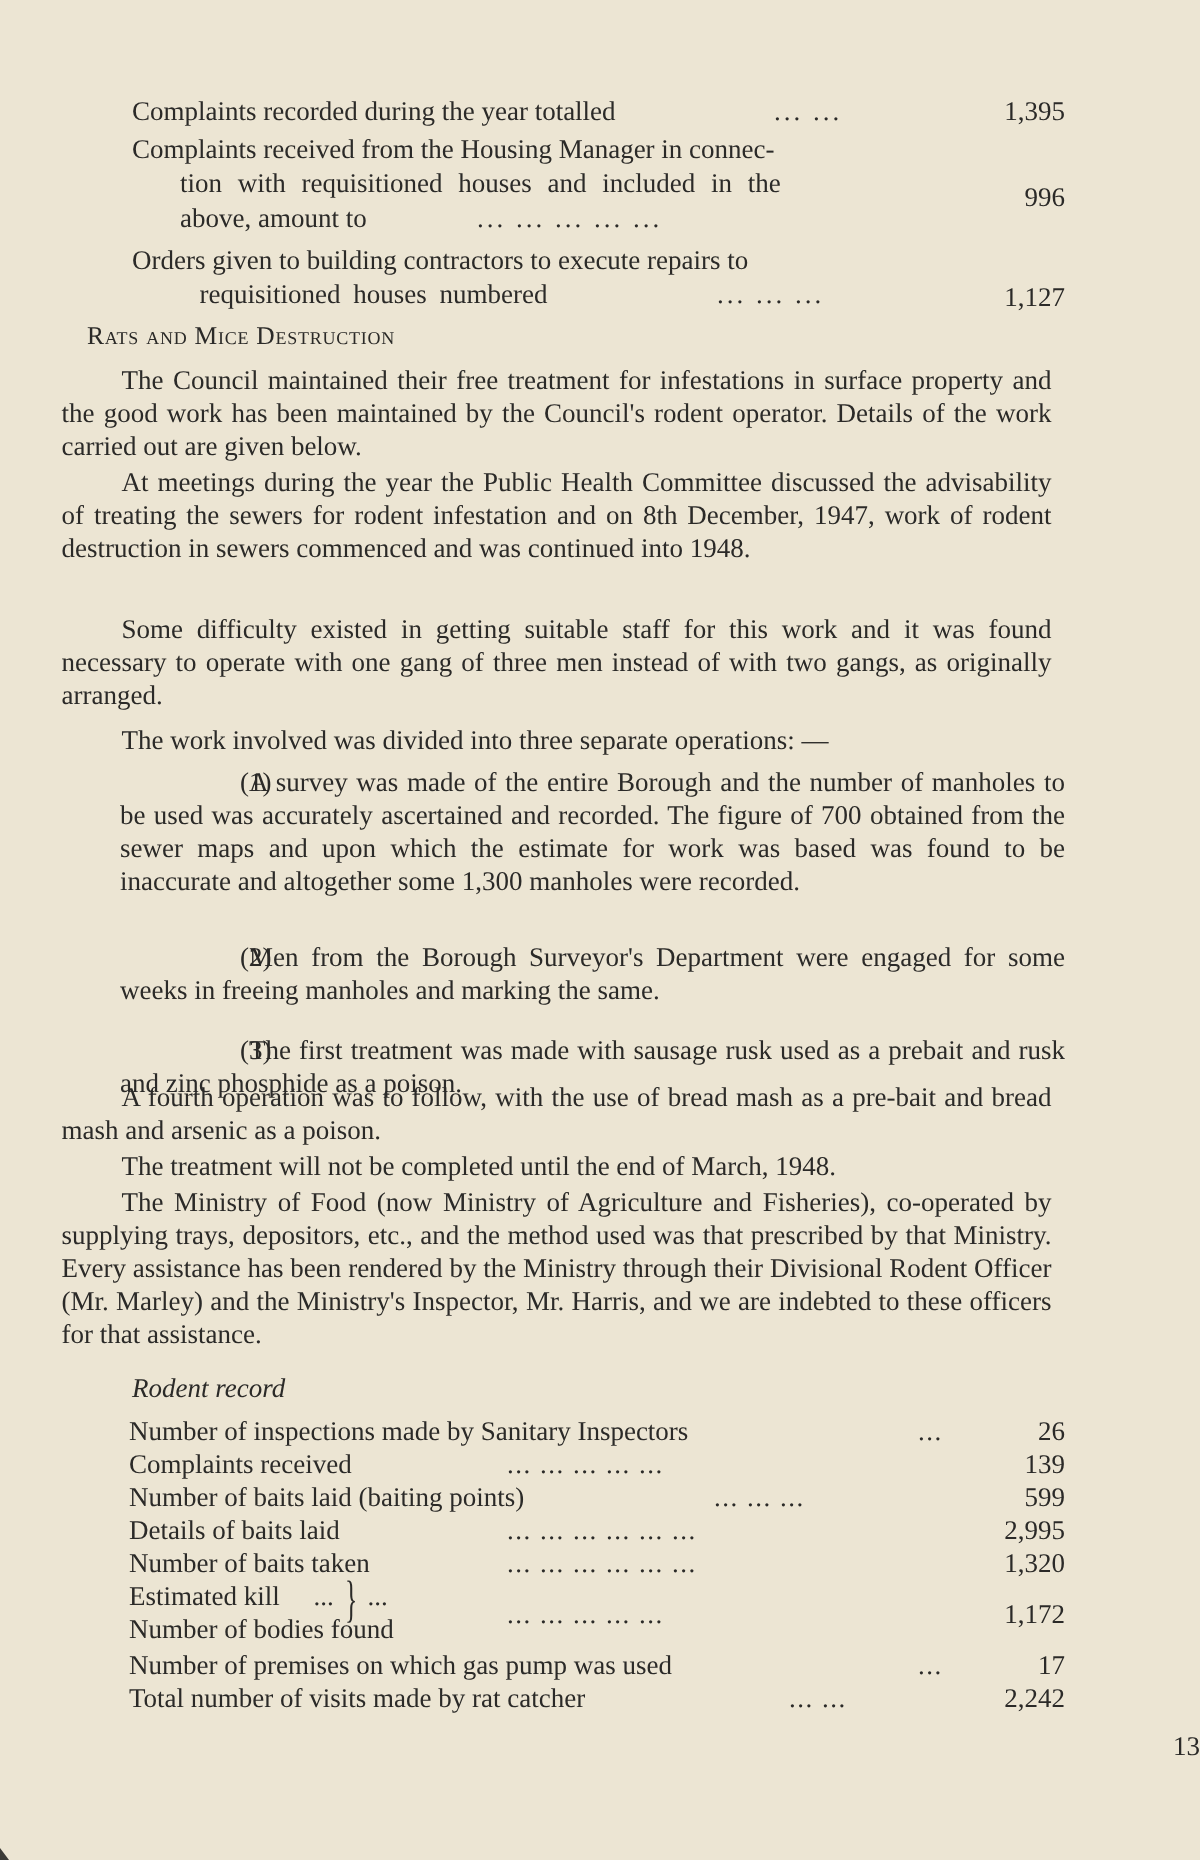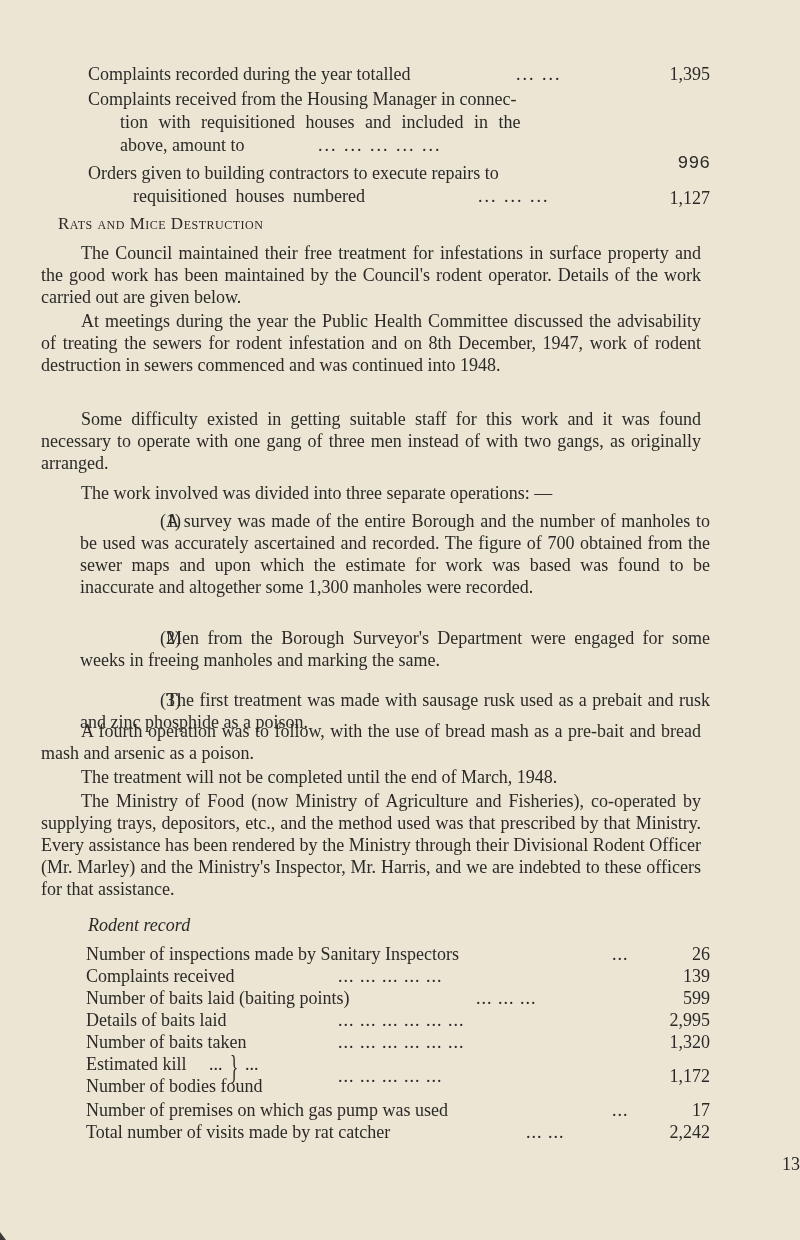--- a/index.html
+++ b/index.html
@@ -103,21 +103,21 @@
     <span class="label" style="left:0;">Complaints recorded during the year totalled</span>
     <span class="dots" style="left:428px;">...     ...</span>
     <span class="value">1,395</span>
   </div>
 
   <div class="stat" style="left:88px; top:88px; width:622px; height:70px;">
     <span class="label" style="left:0; top:0;">Complaints received from the Housing Manager in connec-</span>
     <span class="label" style="left:32px; top:23px; word-spacing:6px;">tion with requisitioned houses and included in the</span>
     <span class="label" style="left:32px; top:46px;">above, amount to</span>
     <span class="dots" style="left:230px; top:46px;">...      ...      ...      ...      ...</span>
-    <span class="value" style="top:64px;font-family:Liberation Mono, monospace;">996</span>
+    <span class="value" style="top:32px;">996</span>
   </div>
 
   <div class="stat" style="left:88px; top:162px; width:622px; height:46px;">
     <span class="label" style="left:0; top:0;">Orders given to building contractors to execute repairs to</span>
     <span class="label" style="left:45px; top:23px; word-spacing:4px;">requisitioned houses numbered</span>
     <span class="dots" style="left:390px; top:23px;">...      ...      ...</span>
     <span class="value" style="top:25px;">1,127</span>
   </div>
 
   <div class="heading">Rats and Mice Destruction</div>

